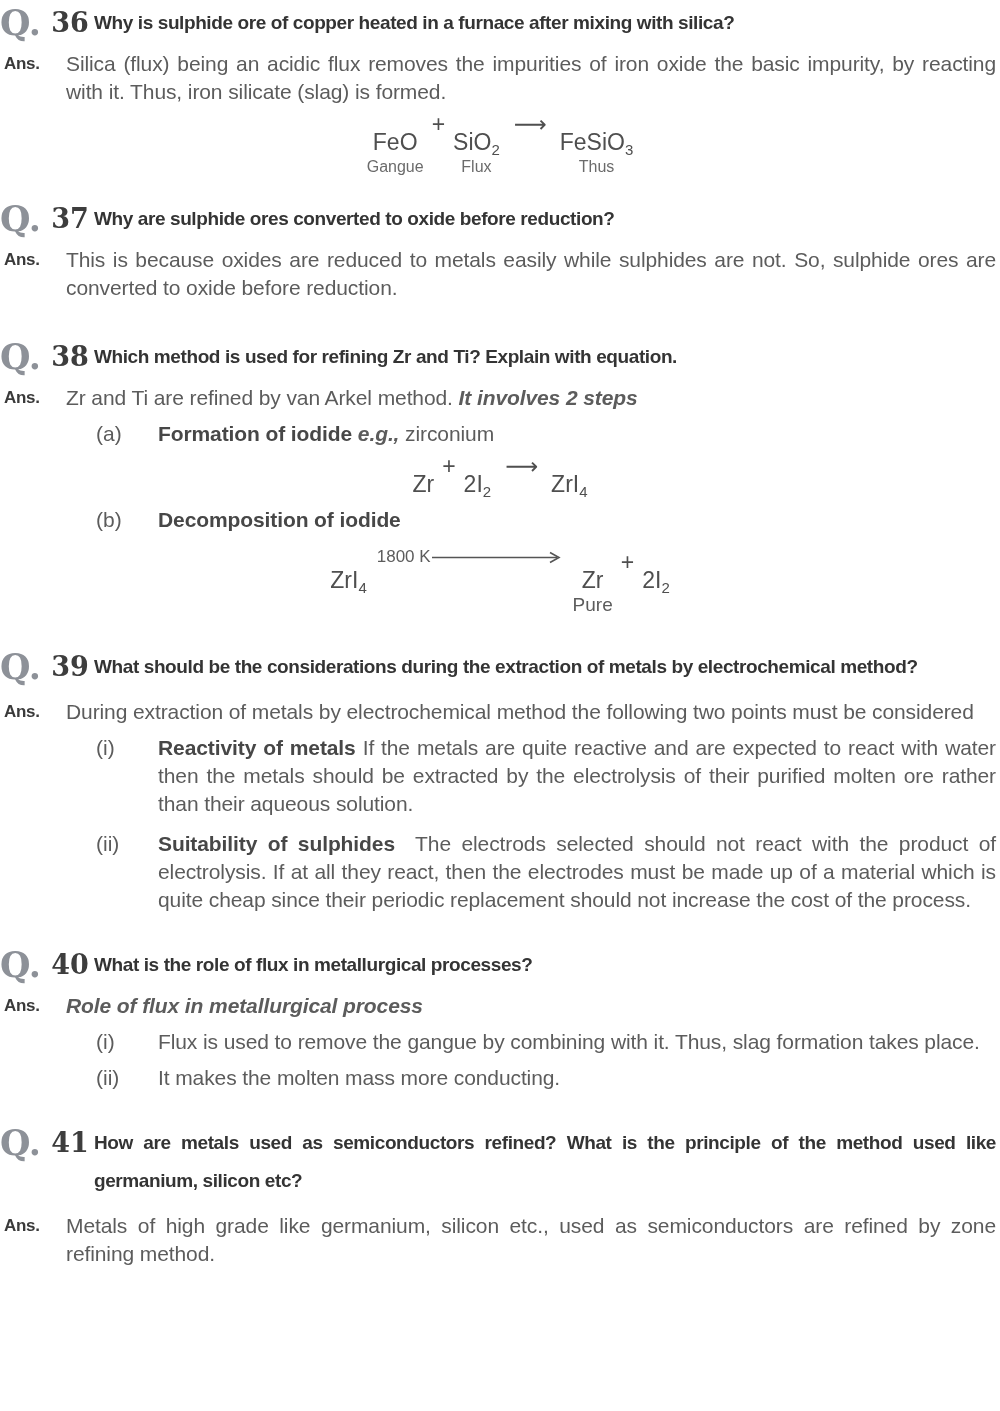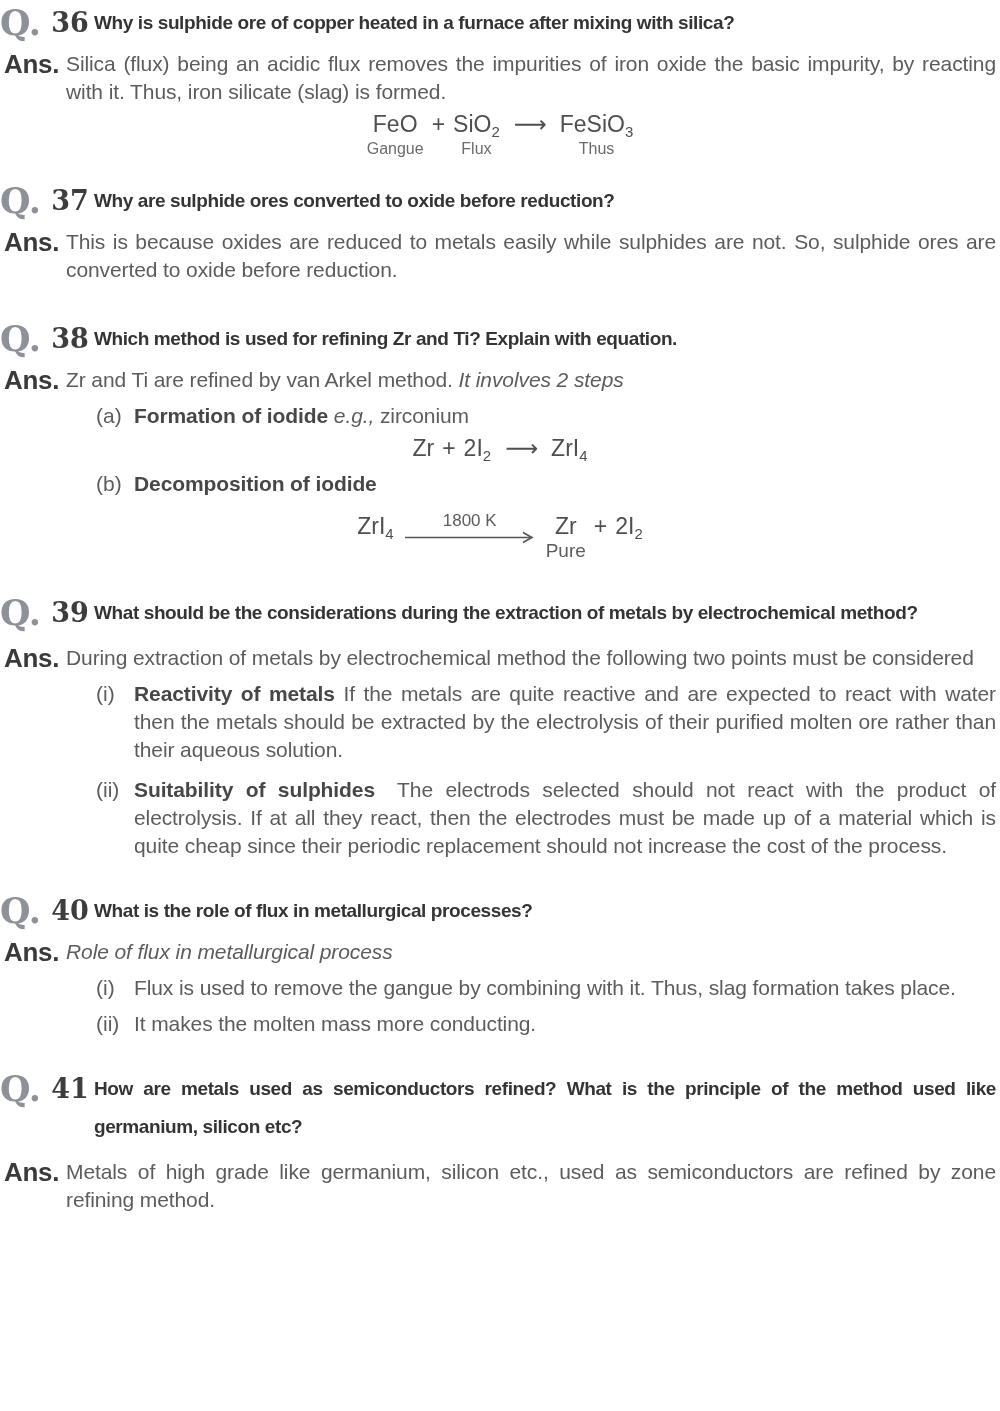--- a/index.html
+++ b/index.html
@@ -22,51 +22,51 @@
     width:48px; flex-shrink:0;text-align:center;
   }
   .q-text {
     flex:1; font-size:19px; font-weight:bold; color:#343434;
     letter-spacing:-0.4px; line-height:38px; text-align:justify;
   }
   
   .ans-row { display:flex; align-items:flex-start; margin-top:8px; }
   .ans-label {
     width:62px; flex-shrink:0; font-weight:bold;
-    font-size:26px; line-height:28px; color:#3a3a3a; letter-spacing:-0.3px;
+    font-size:17px; line-height:28px; color:#3a3a3a; letter-spacing:-0.3px;
   }
   .ans-body {
     flex:1; font-size:21px; line-height:28px; color:#5c5c5c;
     text-align:justify; letter-spacing:-0.1px;
   }
-  .ital { font-style:italic; }
+  .ital { font-style:italic;font-weight:bold; }
   .bold-run { font-weight:bold; color:#474747; }
   .gap-after { margin-right:10px; }
   
   .sub-item { display:flex; align-items:flex-start; margin:8px 0 0 92px; }
   .sub-marker {
     width:38px; flex-shrink:0; font-size:21px; line-height:28px; color:#5c5c5c;
   }
   .sub-body {
     flex:1; font-size:21px; line-height:28px; color:#5c5c5c;
-    text-align:justify; letter-spacing:-0.1px;
+    text-align:justify; letter-spacing:-0.1px;margin-left:24px;
   }
   
   .eq {
     display:flex; justify-content:center; align-items:flex-start;
     margin-top:6px; font-size:23px; line-height:28px; color:#4f4f4f;
   }
   .eq-col { display:flex; flex-direction:column; align-items:center; }
-  .eq-main { white-space:nowrap; }
+  .eq-main { white-space:nowrap;margin-top:18px; }
   .eq-op { padding:0 8px; }
   .eq-arrow { padding:0 14px; letter-spacing:-1px; }
   .eq sub { font-size:15px; line-height:0; vertical-align:-5px; }
   .eq-sublabel { font-size:16px; line-height:19px; color:#6b6b6b; margin-top:1px; }
   .eq-pure { font-size:19px; line-height:22px; color:#5c5c5c;text-align:center; }
-  .labeled-arrow { display:flex; flex-direction:column; align-items:center; margin:0 10px; }
+  .labeled-arrow { display:flex; flex-direction:row; align-items:center; margin:0 10px; }
   .labeled-arrow .cond { font-size:17px; line-height:18px; color:#5c5c5c; margin-bottom:1px; }
   
   .sec37 { margin-top:24px; }
   .sec38 { margin-top:36px; }
   .sec39 { margin-top:32px; }
   .sec40 { margin-top:32px; }
   .sec41 { margin-top:32px; }
   .mt12 { margin-top:12px; }
   .mt4  { margin-top:4px; }
   .principle-row { margin:10px 0 0 66px; font-size:21px; line-height:28px; color:#5c5c5c; text-align:justify; }

